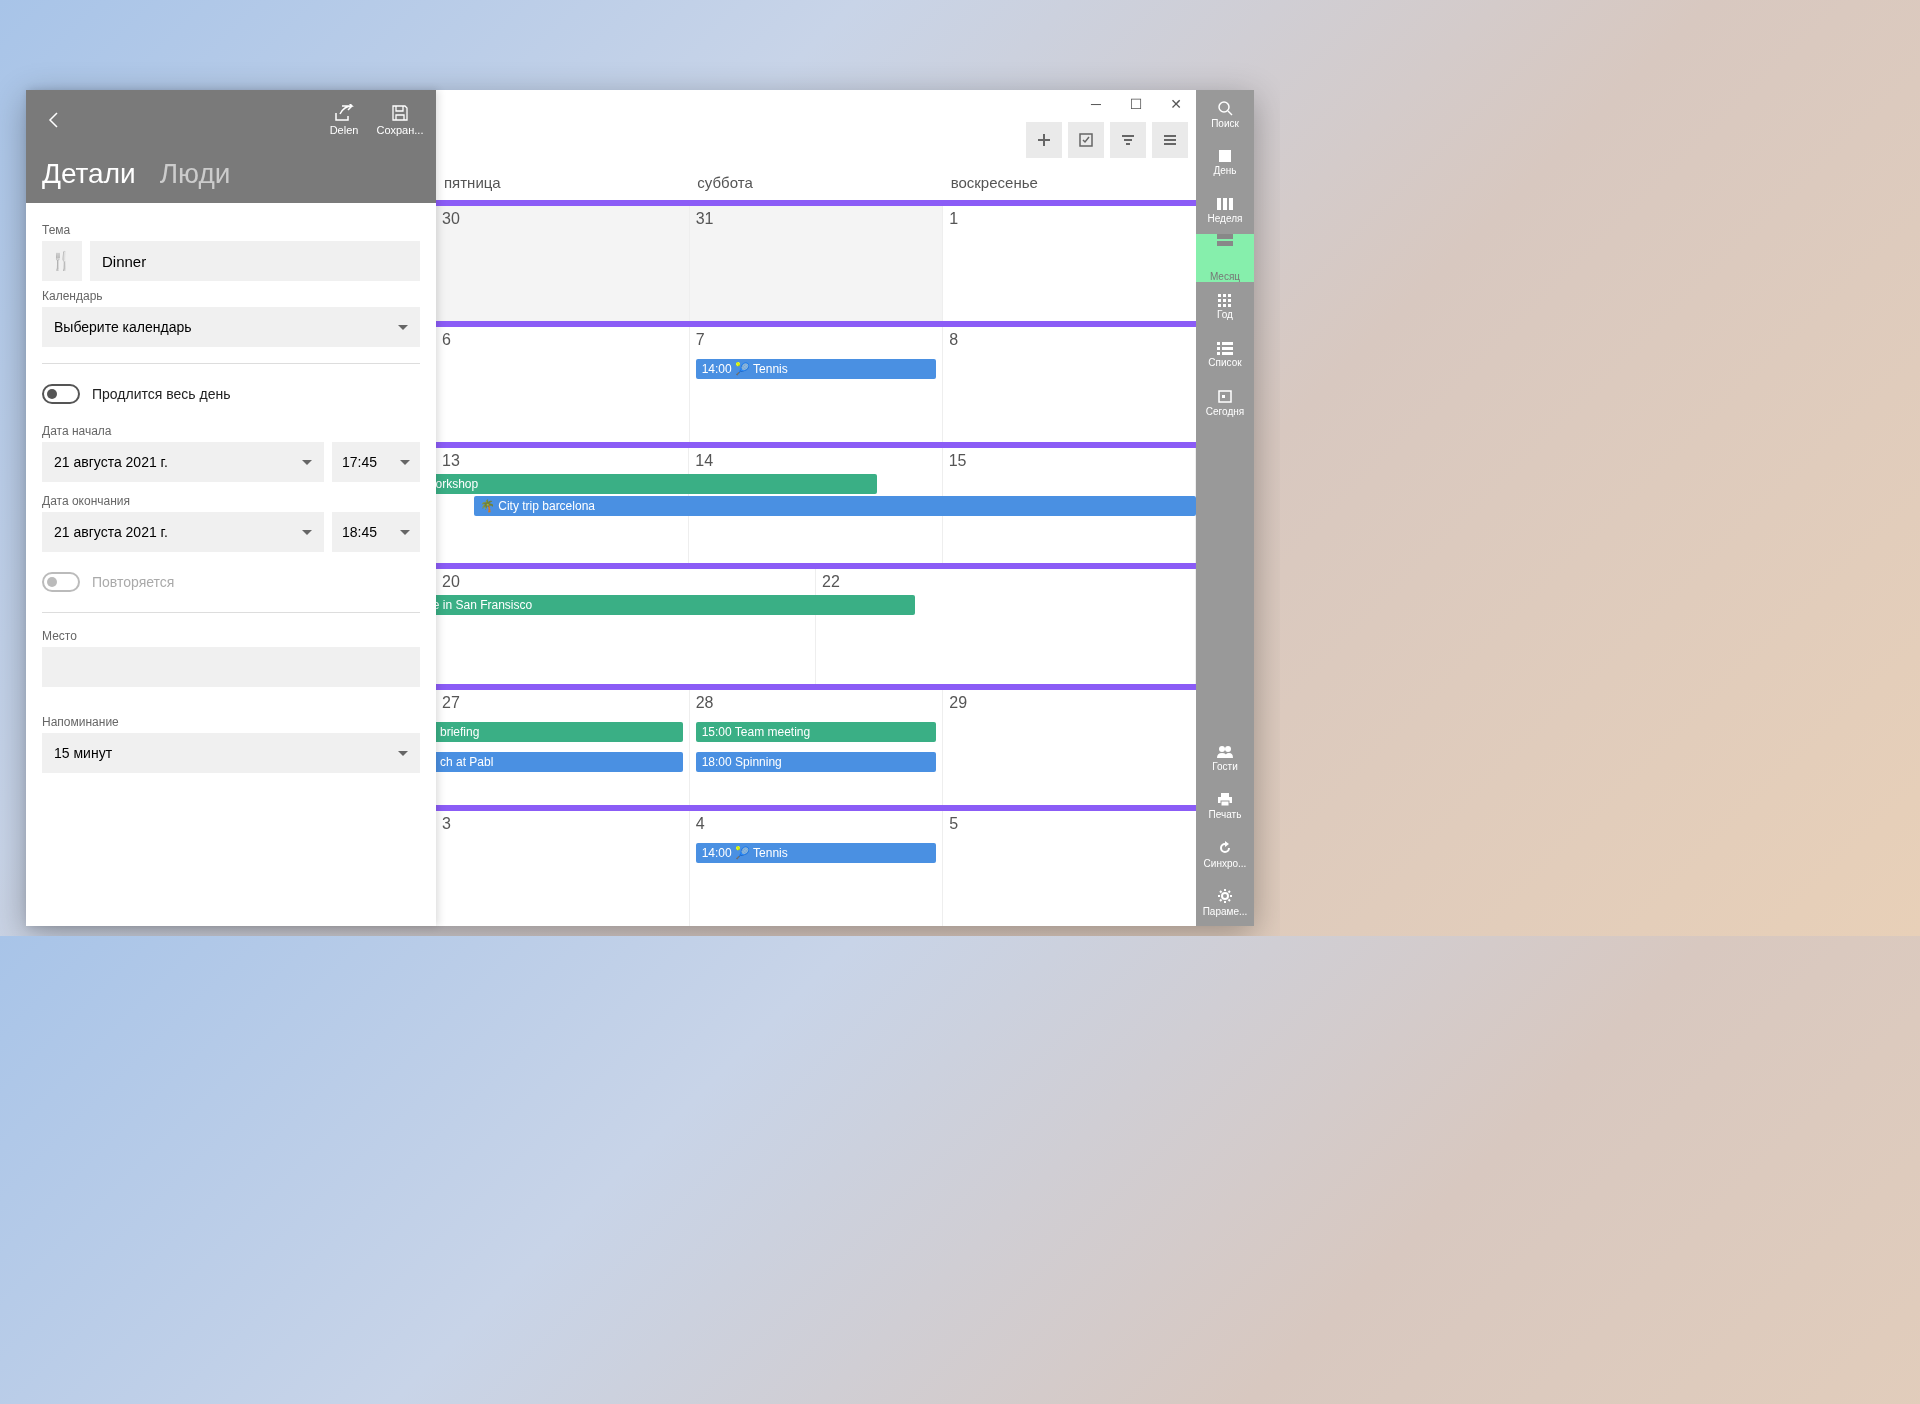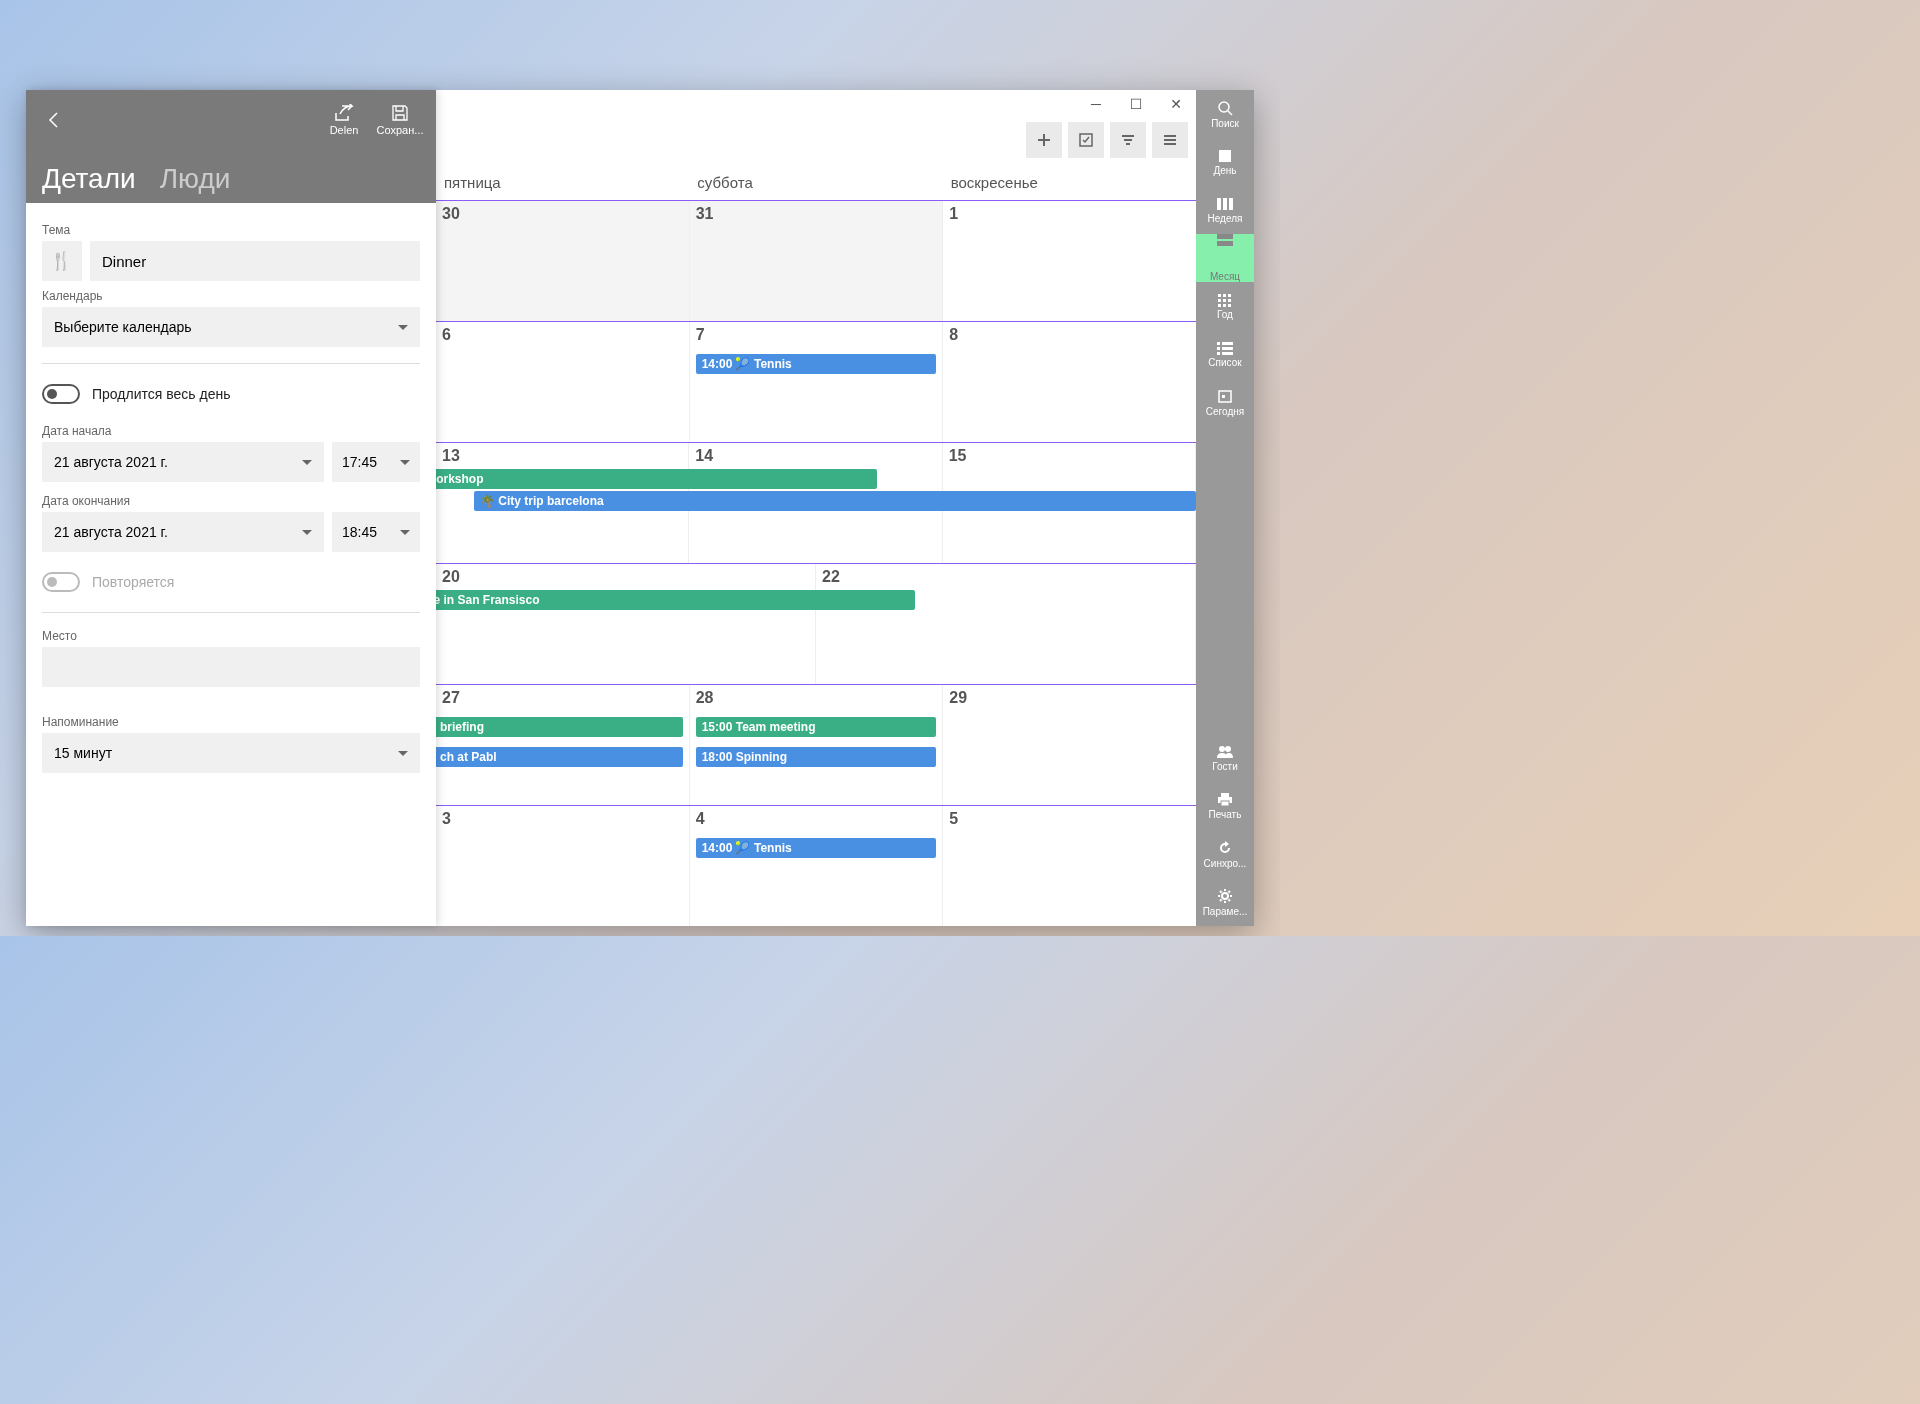--- a/index.html
+++ b/index.html
@@ -28,21 +28,20 @@
   flex-direction: column;
   box-shadow: 2px 0 8px rgba(0,0,0,0.15);
   z-index: 10;
 }
 .detail-header {
   background: #7a7a7a;
   color: #fff;
   height: 113px;
   display: flex;
   flex-direction: column;
-  justify-content: space-between;
 }
 .detail-toolbar {
   display: flex;
   align-items: center;
   height: 60px;
   padding: 0 8px;
 }
 .back-btn {
   width: 40px;
   height: 40px;
@@ -235,23 +234,22 @@
   padding-left: 8px;
 }
 .calendar-grid {
   flex: 1;
   display: flex;
   flex-direction: column;
 }
 .cal-row {
   flex: 1;
   display: flex;
-  border-top: 1px solid #8b5cf6;
+  border-top: 6px solid #8b5cf6;
   position: relative;
-  font-weight: bold;
 }
 .cal-cell {
   flex: 1;
   border-right: 1px solid #eee;
   padding: 4px 6px;
   position: relative;
 }
 .cal-cell:last-child { border-right: none; }
 .cal-cell.prev-month { background: #f4f4f4; }
 .cell-num {

